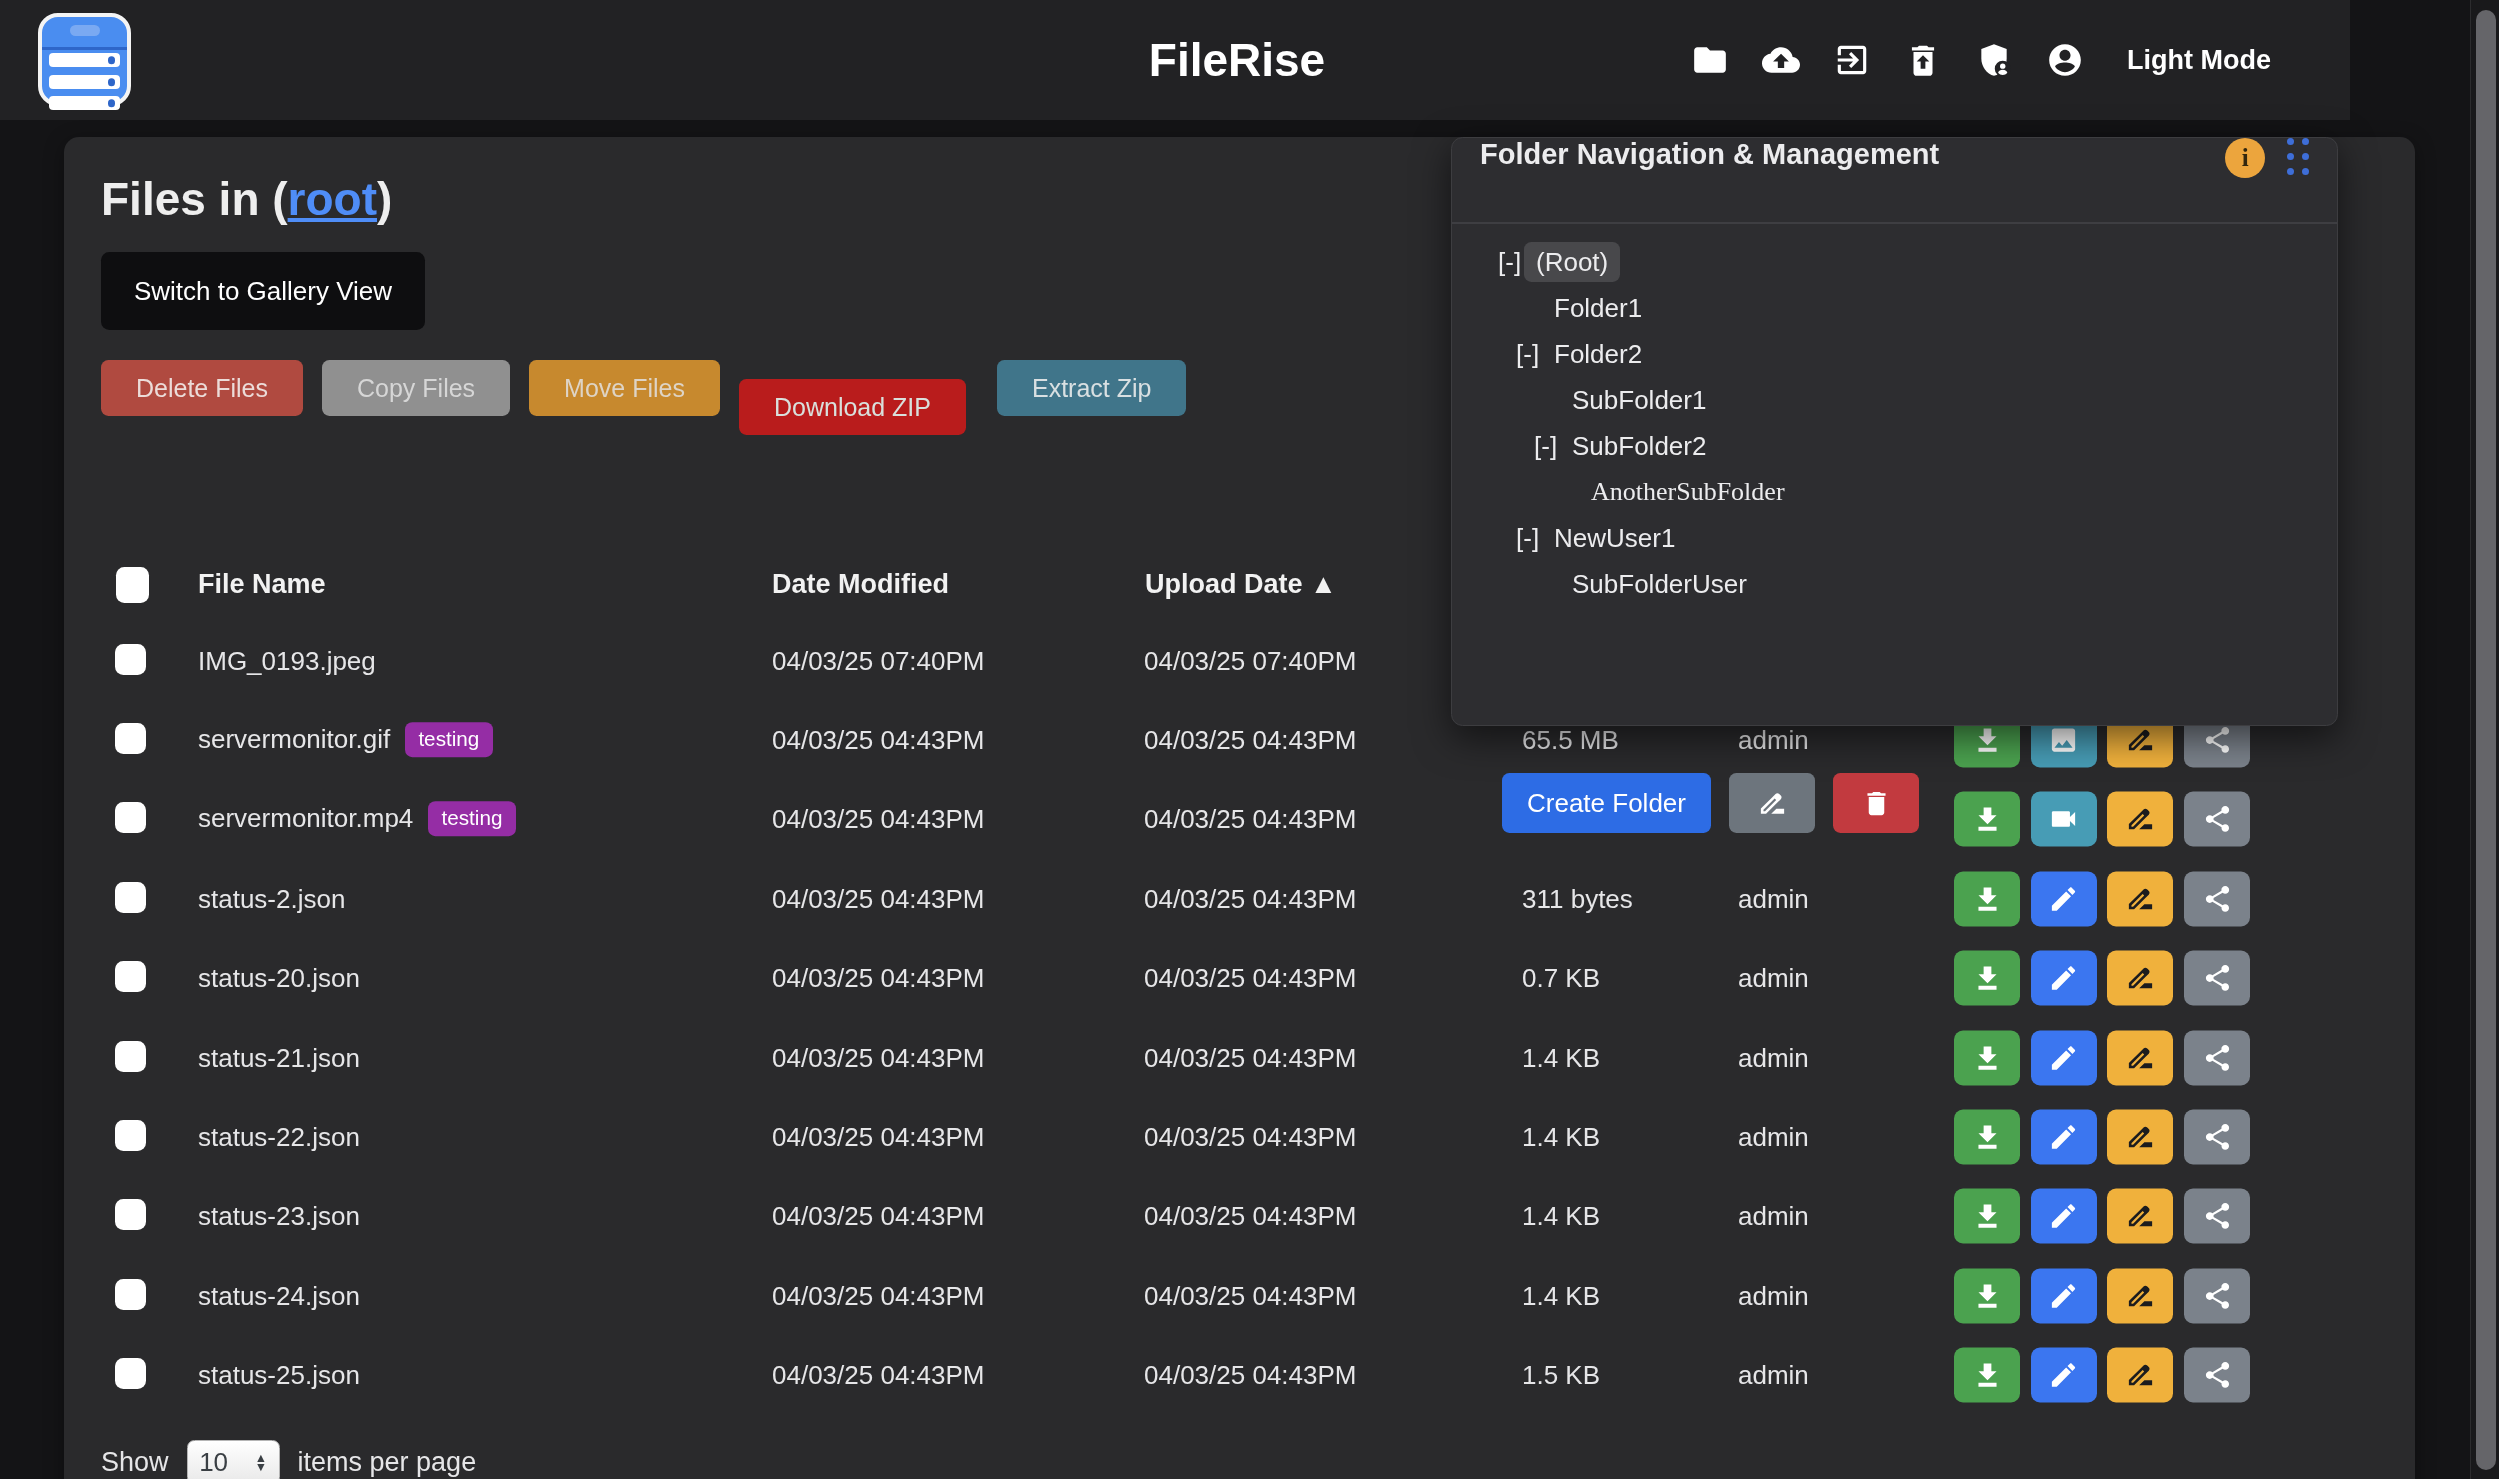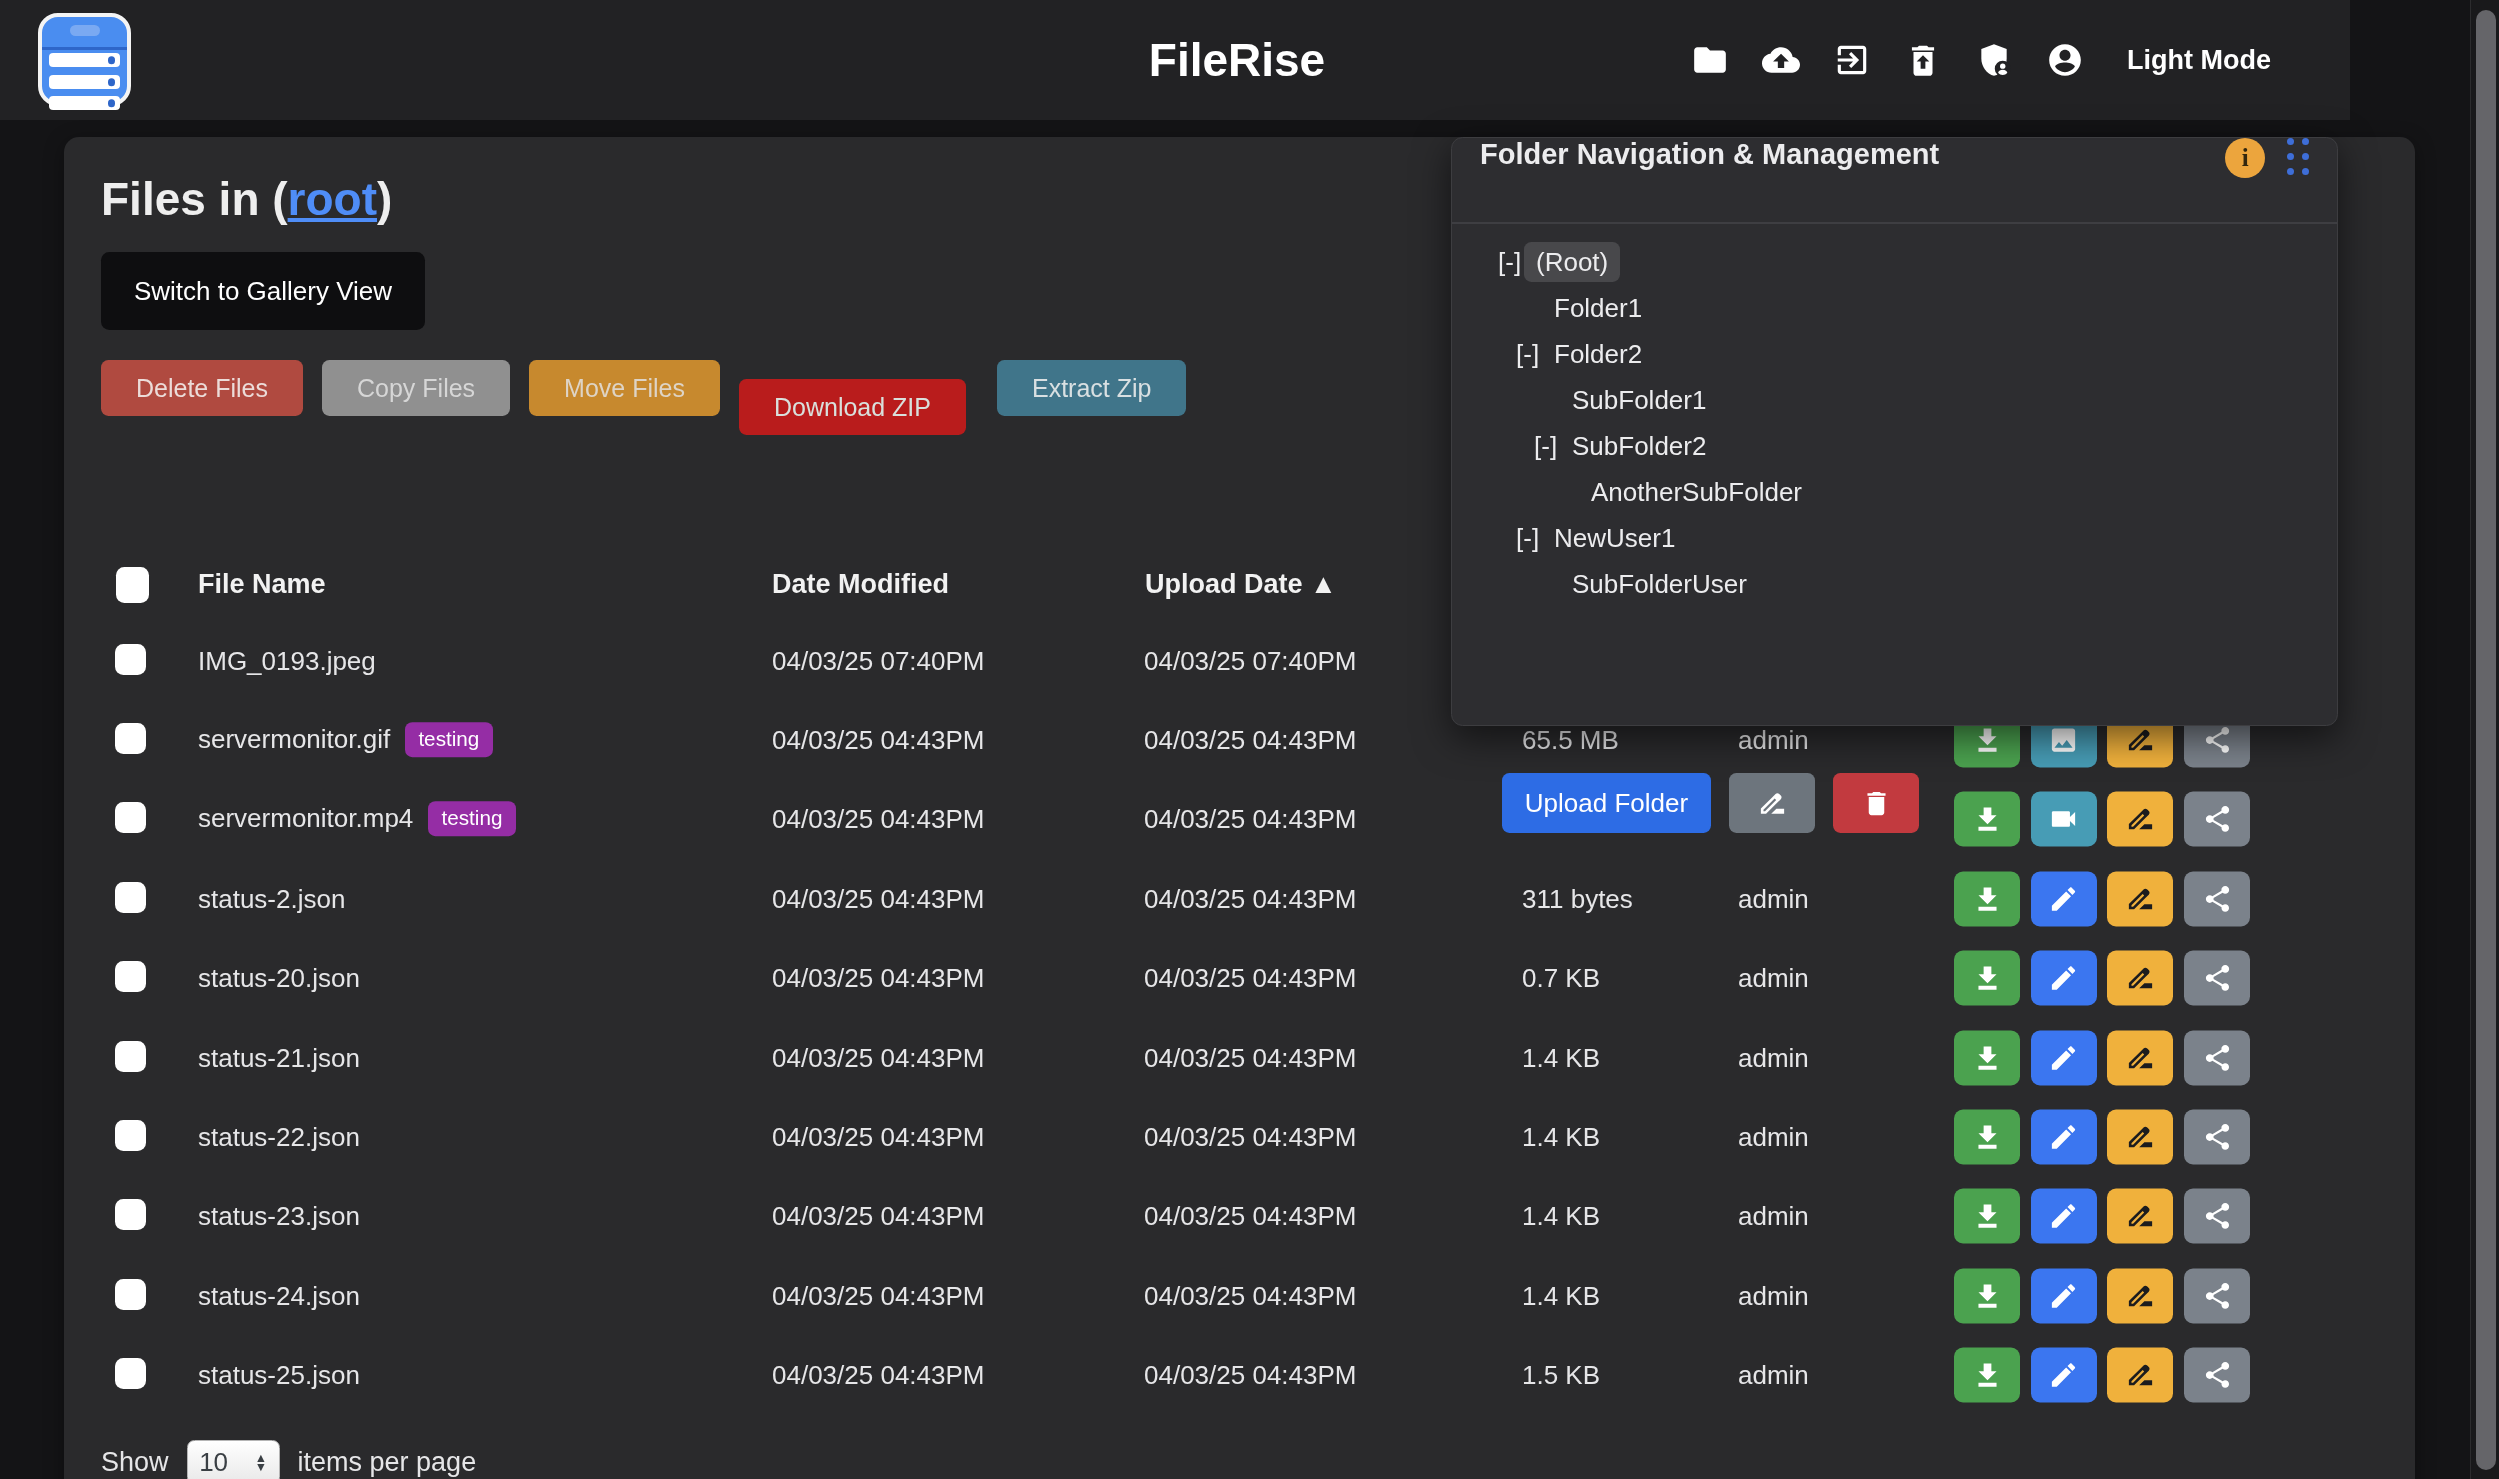--- a/index.html
+++ b/index.html
@@ -528,33 +528,33 @@
           <span class="tree-toggle">[-]</span>
           <span class="tree-label">Folder2</span>
         </div>
         <div class="tree-item" style="padding-left: 74px;">
           <span class="tree-label">SubFolder1</span>
         </div>
         <div class="tree-item" style="padding-left: 36px;">
           <span class="tree-toggle">[-]</span>
           <span class="tree-label">SubFolder2</span>
         </div>
-        <div class="tree-item" style="padding-left: 93px;">
+        <div class="tree-item" style="padding-left: 93px; font-family: Liberation Serif, serif;">
           <span class="tree-label">AnotherSubFolder</span>
         </div>
         <div class="tree-item" style="padding-left: 18px;">
           <span class="tree-toggle">[-]</span>
           <span class="tree-label">NewUser1</span>
         </div>
         <div class="tree-item" style="padding-left: 74px;">
           <span class="tree-label">SubFolderUser</span>
         </div>
       </div>
     <div class="fp-buttons">
-      <button class="fp-btn" id="create-folder-btn" style="width: 209px; background: rgb(45, 108, 229);">Upload Folder</button>
+      <button class="fp-btn" id="create-folder-btn" style="width: 209px; background: rgb(45, 108, 229);">Create Folder</button>
       <button class="fp-btn" id="rename-folder-btn" style="width: 86px; background: rgb(109, 117, 125);">
           <svg viewBox="0 0 24 24">
             <path d="M18.41 5.8 17.2 4.59c-.78-.78-2.05-.78-2.83 0l-2.68 2.68L3 15.96V20h4.04l8.74-8.74 2.63-2.63c.79-.78.79-2.05 0-2.83zM6.21 18H5v-1.21l8.66-8.66 1.21 1.21L6.21 18zM11 20l4-4h6v4H11z" fill="#ffffff"></path>
           </svg>
         </button>
       <button class="fp-btn" id="delete-folder-btn" style="width: 86px; background: rgb(194, 58, 63);">
           <svg viewBox="0 0 24 24">
             <path d="M6 19c0 1.1.9 2 2 2h8c1.1 0 2-.9 2-2V7H6v12zM19 4h-3.5l-1-1h-5l-1 1H5v2h14V4z" fill="#ffffff"></path>
           </svg>
         </button>

